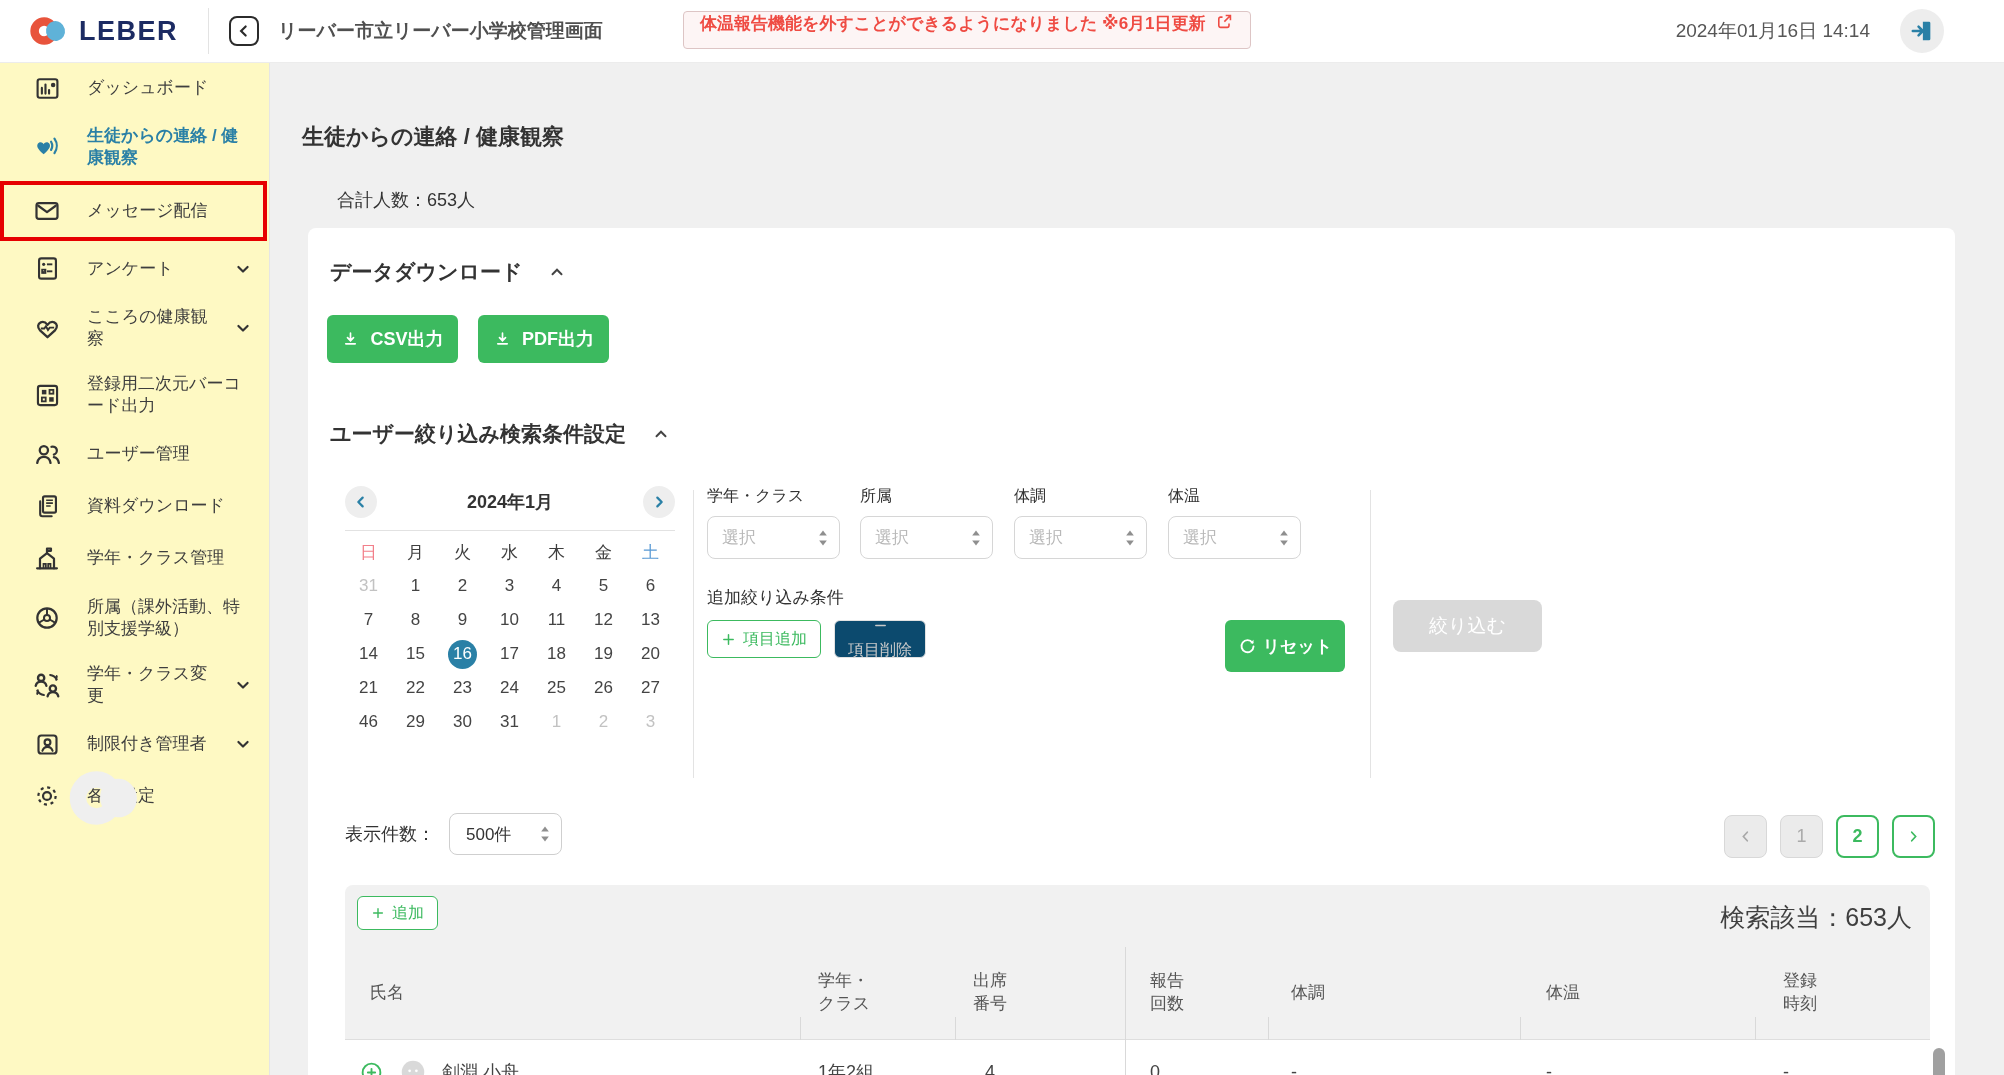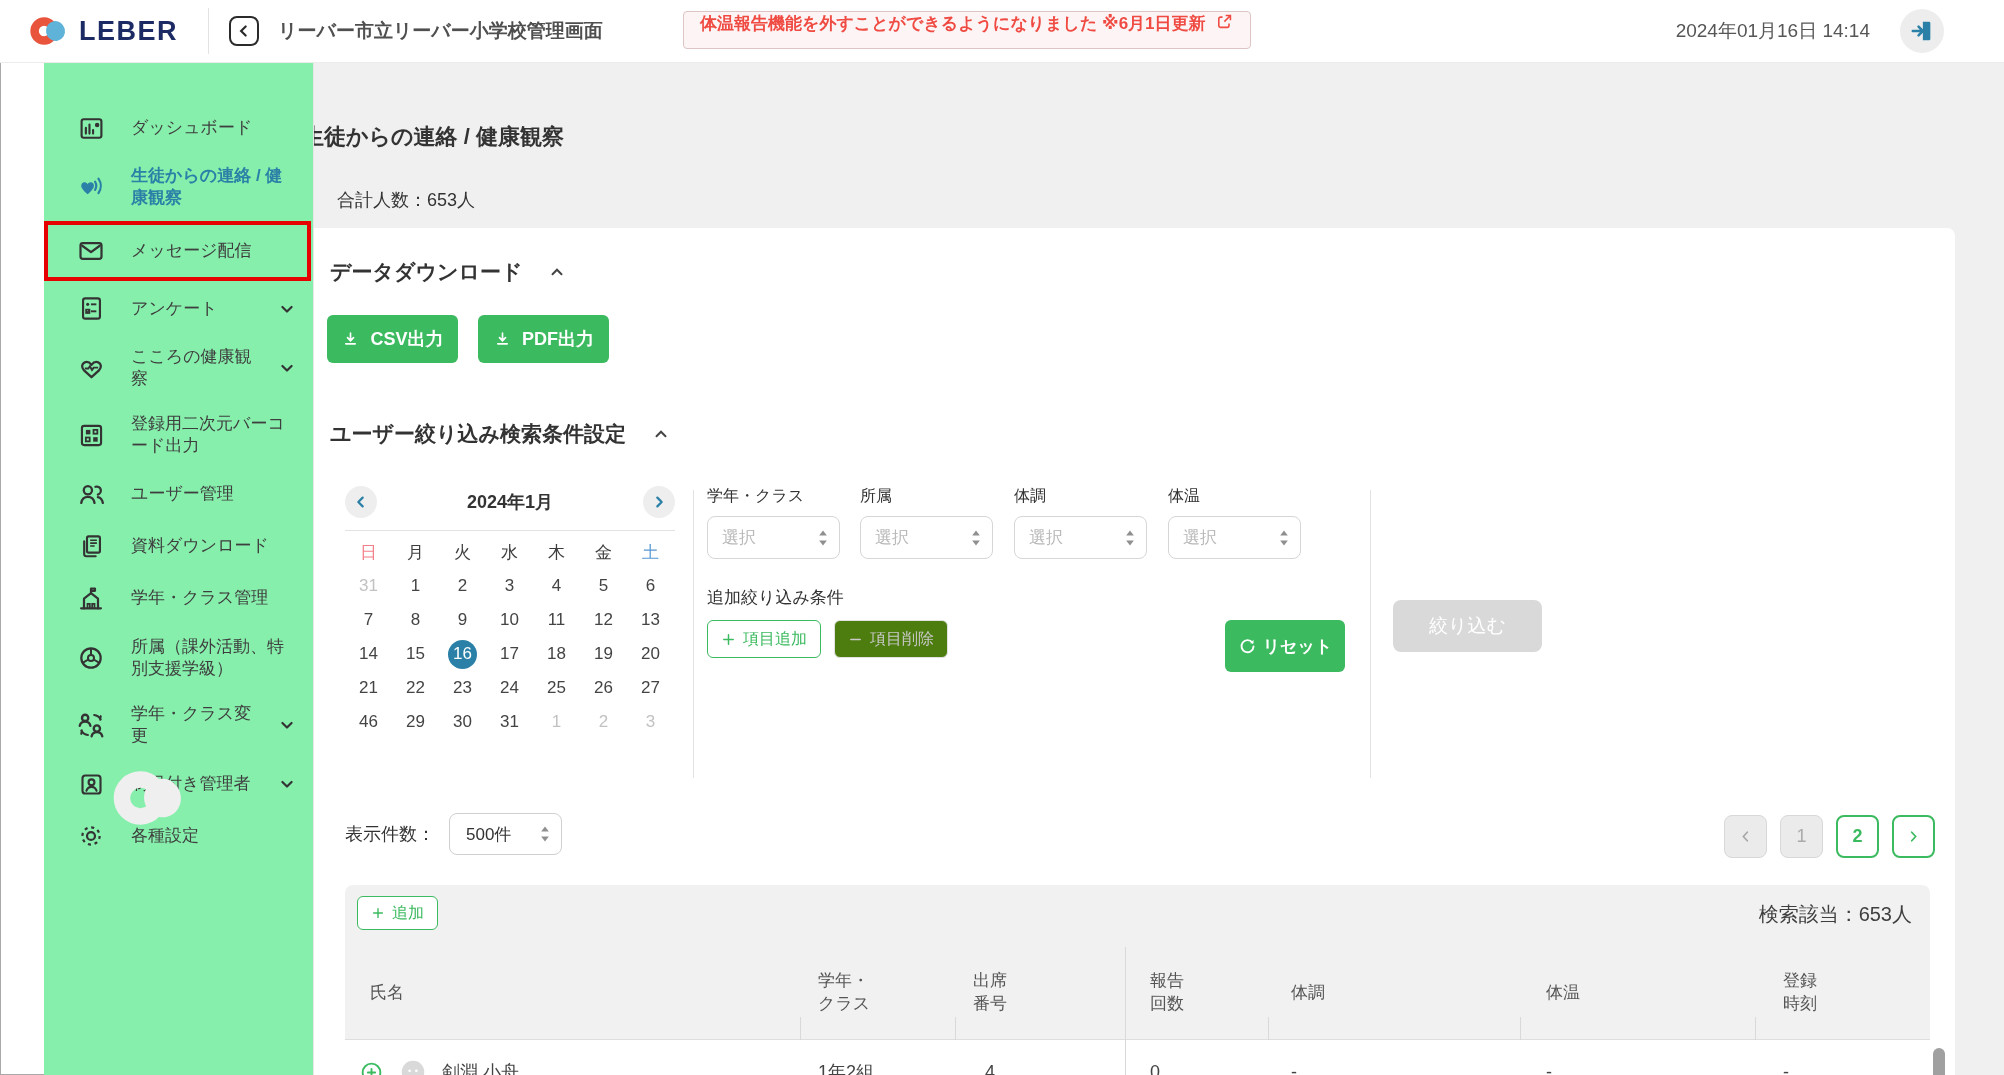--- a/index.html
+++ b/index.html
@@ -13,22 +13,22 @@
   .hdr-divider{position:absolute;left:208px;top:8px;height:46px;width:1px;background:#e3e3e3;}
   .back-btn{position:absolute;left:229px;top:16px;width:30px;height:30px;border:2.5px solid #2b2b2b;border-radius:8px;
     display:flex;align-items:center;justify-content:center;box-sizing:border-box;cursor:pointer;background:#fff;}
   .hdr-title{position:absolute;left:278px;top:0;height:62px;display:flex;align-items:center;font-size:19px;font-weight:700;color:#4f4f4f;}
   .banner{position:absolute;left:683px;top:11px;height:38px;display:flex;gap:9px;padding:0 16px;
     border:1px solid #ddc5c5;border-radius:4px;background:#fdf5f5;color:#ef4b43;font-weight:700;font-size:17px;cursor:pointer;box-sizing:border-box;}
   .datetime{position:absolute;left:1595px;top:0;height:62px;width:275px;display:flex;align-items:center;justify-content:flex-end;font-size:19px;color:#565656;}
   .logout{position:absolute;left:1900px;top:9px;width:44px;height:44px;border-radius:50%;background:#ededed;
     display:flex;align-items:center;justify-content:center;cursor:pointer;}
   
-  #sidebar{position:absolute;top:62px;left:0;width:270px;bottom:0;background:#86efac;border-right:1px solid #e5e5e5;
-    padding-top:40px;box-sizing:border-box;z-index:5;margin-left:44px;}
+  #sidebar{position:absolute;top:62px;left:0;width:270px;bottom:0;background:#fef9c3;border-right:1px solid #e5e5e5;
+    box-sizing:border-box;z-index:5;}
   .sb-item{display:flex;align-items:center;gap:25px;padding:11px 10px 11px 28px;margin:0 6px 0 4px;
     font-size:17px;color:#3e3e3e;line-height:1.32;cursor:pointer;}
   .sb-item .sb-icon{width:30px;height:30px;flex:none;display:flex;align-items:center;justify-content:center;}
   .sb-item.active{color:#2a80a6;font-weight:700;}
   .sb-item.annotated{box-shadow:0 0 0 4px #e60000;margin-top:4px;margin-bottom:6px;}
   .sb-chevron{margin-left:auto;flex:none;}
   .sb-label{flex:1;}
   .watermark{position:absolute;top:705px;left:50px;opacity:1;}
   
   #content{position:absolute;top:62px;left:270px;right:0;bottom:0;background:#f0f0f0;}
@@ -58,38 +58,38 @@
   .filter-group{position:absolute;top:258px;width:140px;}
   .filter-label{font-size:16px;color:#333;}
   .select-box{margin-top:9px;width:133px;height:43px;border:1px solid #d6d6d6;border-radius:8px;background:#fff;
     display:flex;align-items:center;justify-content:space-between;padding:0 10px 0 14px;box-sizing:border-box;cursor:pointer;}
   .select-ph{color:#b8b8b8;font-size:17px;}
   .extra-label{position:absolute;left:399px;top:358px;font-size:17px;color:#333;}
   .extra-btns{position:absolute;left:399px;top:392px;display:flex;gap:13px;}
   .btn-outline{height:38px;border-radius:6px;font-size:16px;display:flex;align-items:center;justify-content:center;
     gap:7px;padding:0 13px;box-sizing:border-box;cursor:pointer;background:#fff;}
   .og{border:1.5px solid #3cba5f;color:#3cba5f;}
-  .od{border:1.5px solid #e2e2e2;color:#c9c9c9;background:#4d7c0f;cursor:default;}
+  .od{border:1.5px solid #e2e2e2;color:#c9c9c9;background:#0c4a6e;cursor:default;flex-direction:column;}
   .btn-reset{position:absolute;left:917px;top:392px;width:120px;height:52px;font-size:17px;gap:6px;}
   .btn-apply{position:absolute;left:1085px;top:372px;width:149px;height:52px;background:#d9d9d9;color:#fff;
     font-size:19px;font-weight:400;border-radius:8px;border:none;display:flex;align-items:center;justify-content:center;cursor:default;}
   
   .display-row{position:absolute;left:37px;top:585px;display:flex;align-items:center;gap:14px;}
   .display-label{font-size:18px;color:#333;}
   .count-select{width:113px;height:42px;border:1px solid #cfcfcf;border-radius:8px;background:#fff;display:flex;
     align-items:center;justify-content:space-between;padding:0 10px 0 16px;box-sizing:border-box;font-size:17px;color:#333;cursor:pointer;}
   .pager{position:absolute;right:20px;top:587px;display:flex;gap:13px;}
   .pg-btn{width:43px;height:43px;border-radius:8px;display:flex;align-items:center;justify-content:center;
     font-size:18px;box-sizing:border-box;cursor:pointer;}
   .pg-muted{background:#ebebeb;border:1px solid #d8d8d8;color:#aaa;}
   .pg-active{background:#fff;border:2px solid #3cba5f;color:#3cba5f;font-weight:700;}
   
   .table-panel{position:absolute;left:37px;top:657px;width:1585px;height:300px;background:#f1f1f1;border-radius:8px 8px 0 0;}
   .btn-add{position:absolute;left:12px;top:11px;height:34px;}
-  .match-count{position:absolute;right:18px;top:16px;font-size:20px;color:#3f3f3f;text-align:center;}
+  .match-count{position:absolute;right:18px;top:16px;font-size:25px;color:#3f3f3f;text-align:center;}
   .thead{position:absolute;top:62px;left:0;right:0;height:92px;border-bottom:1px solid #dedede;}
   .th{position:absolute;top:50%;transform:translateY(-50%);font-size:17px;color:#555;white-space:pre-line;line-height:1.35;}
   .col-div{position:absolute;width:1px;background:#d9d9d9;top:70px;height:76px;}
   .col-div-tall{position:absolute;width:1px;background:#d9d9d9;top:62px;height:238px;}
   .trow{position:absolute;top:155px;left:0;right:0;height:64px;background:#fff;}
   .td{position:absolute;top:50%;transform:translateY(-50%);font-size:18px;color:#444;}
   .row-name{display:flex;align-items:center;gap:14px;left:14px;}
   .scroll-thumb{position:absolute;left:1625px;top:820px;width:12px;height:70px;background:#a0a0a0;border-radius:6px;}
 </style>
 </head>

